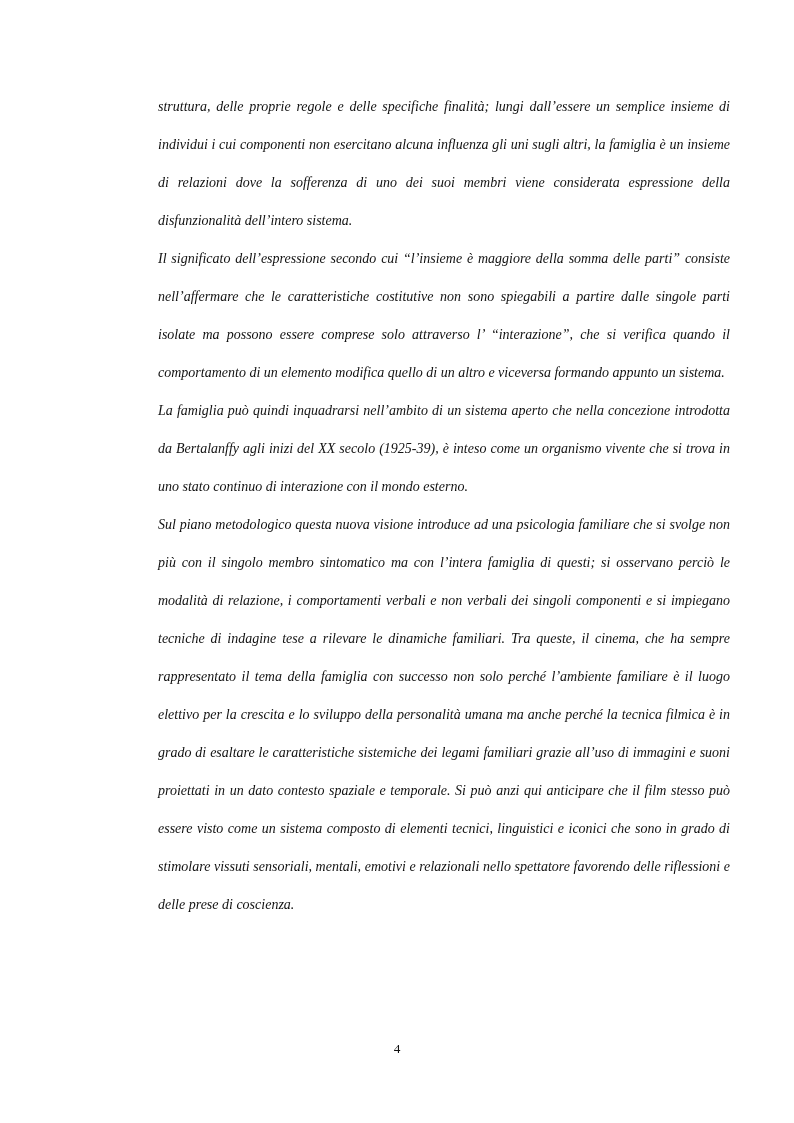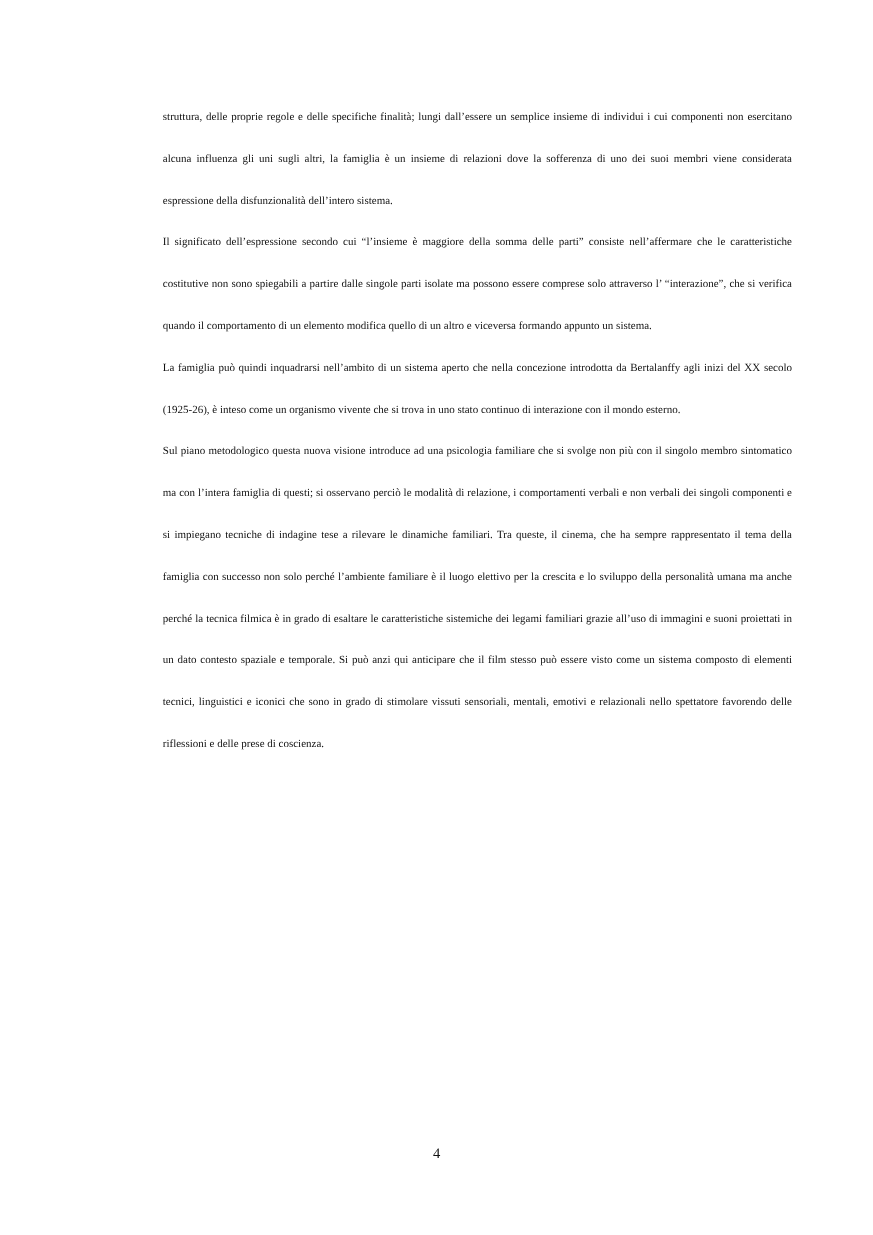--- a/index.html
+++ b/index.html
@@ -14,28 +14,29 @@
   .page {
     position: relative;
     width: 794px;
     height: 1123px;
     background: #ffffff;
     overflow: hidden;
     box-sizing: border-box;
   }
   .text-block {
     position: absolute;
-    left: 148px;
+    left: 158px;
     top: 88px;
     width: 572px;
     text-align: justify;
     text-justify: inter-word;
-    font-size: 10px;
+    font-size: 14px;
     line-height: 38px;
     color: #111111;
+    font-style: italic;
   }
   .para {
     margin: 0;
     padding: 0;
     text-align: justify;
     text-justify: inter-word;
     -webkit-hyphens: none;
     hyphens: none;
   }
   .para:last-child {
@@ -54,19 +55,19 @@
   }
 </style>
 </head>
 <body>
 
 <div class="page">
 
   <div class="text-block">
     <p class="para">struttura, delle proprie regole e delle specifiche finalità; lungi dall’essere un semplice insieme di individui i cui componenti non esercitano alcuna influenza gli uni sugli altri, la famiglia è un insieme di relazioni dove la sofferenza di uno dei suoi membri viene considerata espressione della disfunzionalità dell’intero sistema.</p>
     <p class="para">Il significato dell’espressione secondo cui “l’insieme è maggiore della somma delle parti” consiste nell’affermare che le caratteristiche costitutive non sono spiegabili a partire dalle singole parti isolate ma possono essere comprese solo attraverso l’ “interazione”, che si verifica quando il comportamento di un elemento modifica quello di un altro e viceversa formando appunto un sistema.</p>
-    <p class="para">La famiglia può quindi inquadrarsi nell’ambito di un sistema aperto che nella concezione introdotta da Bertalanffy agli inizi del XX secolo (1925-26), è inteso come un organismo vivente che si trova in uno stato continuo di interazione con il mondo esterno.</p>
+    <p class="para">La famiglia può quindi inquadrarsi nell’ambito di un sistema aperto che nella concezione introdotta da Bertalanffy agli inizi del XX secolo (1925-39), è inteso come un organismo vivente che si trova in uno stato continuo di interazione con il mondo esterno.</p>
     <p class="para">Sul piano metodologico questa nuova visione introduce ad una psicologia familiare che si svolge non più con il singolo membro sintomatico ma con l’intera famiglia di questi; si osservano perciò le modalità di relazione, i comportamenti verbali e non verbali dei singoli componenti e si impiegano tecniche di indagine tese a rilevare le dinamiche familiari. Tra queste, il cinema, che ha sempre rappresentato il tema della famiglia con successo non solo perché l’ambiente familiare è il luogo elettivo per la crescita e lo sviluppo della personalità umana ma anche perché la tecnica filmica è in grado di esaltare le caratteristiche sistemiche dei legami familiari grazie all’uso di immagini e suoni proiettati in un dato contesto spaziale e temporale. Si può anzi qui anticipare che il film stesso può essere visto come un sistema composto di elementi tecnici, linguistici e iconici che sono in grado di stimolare vissuti sensoriali, mentali, emotivi e relazionali nello spettatore favorendo delle riflessioni e delle prese di coscienza.</p>
   </div>
 
   <div class="footer">4</div>
 
 </div>
 
 </body></html>

